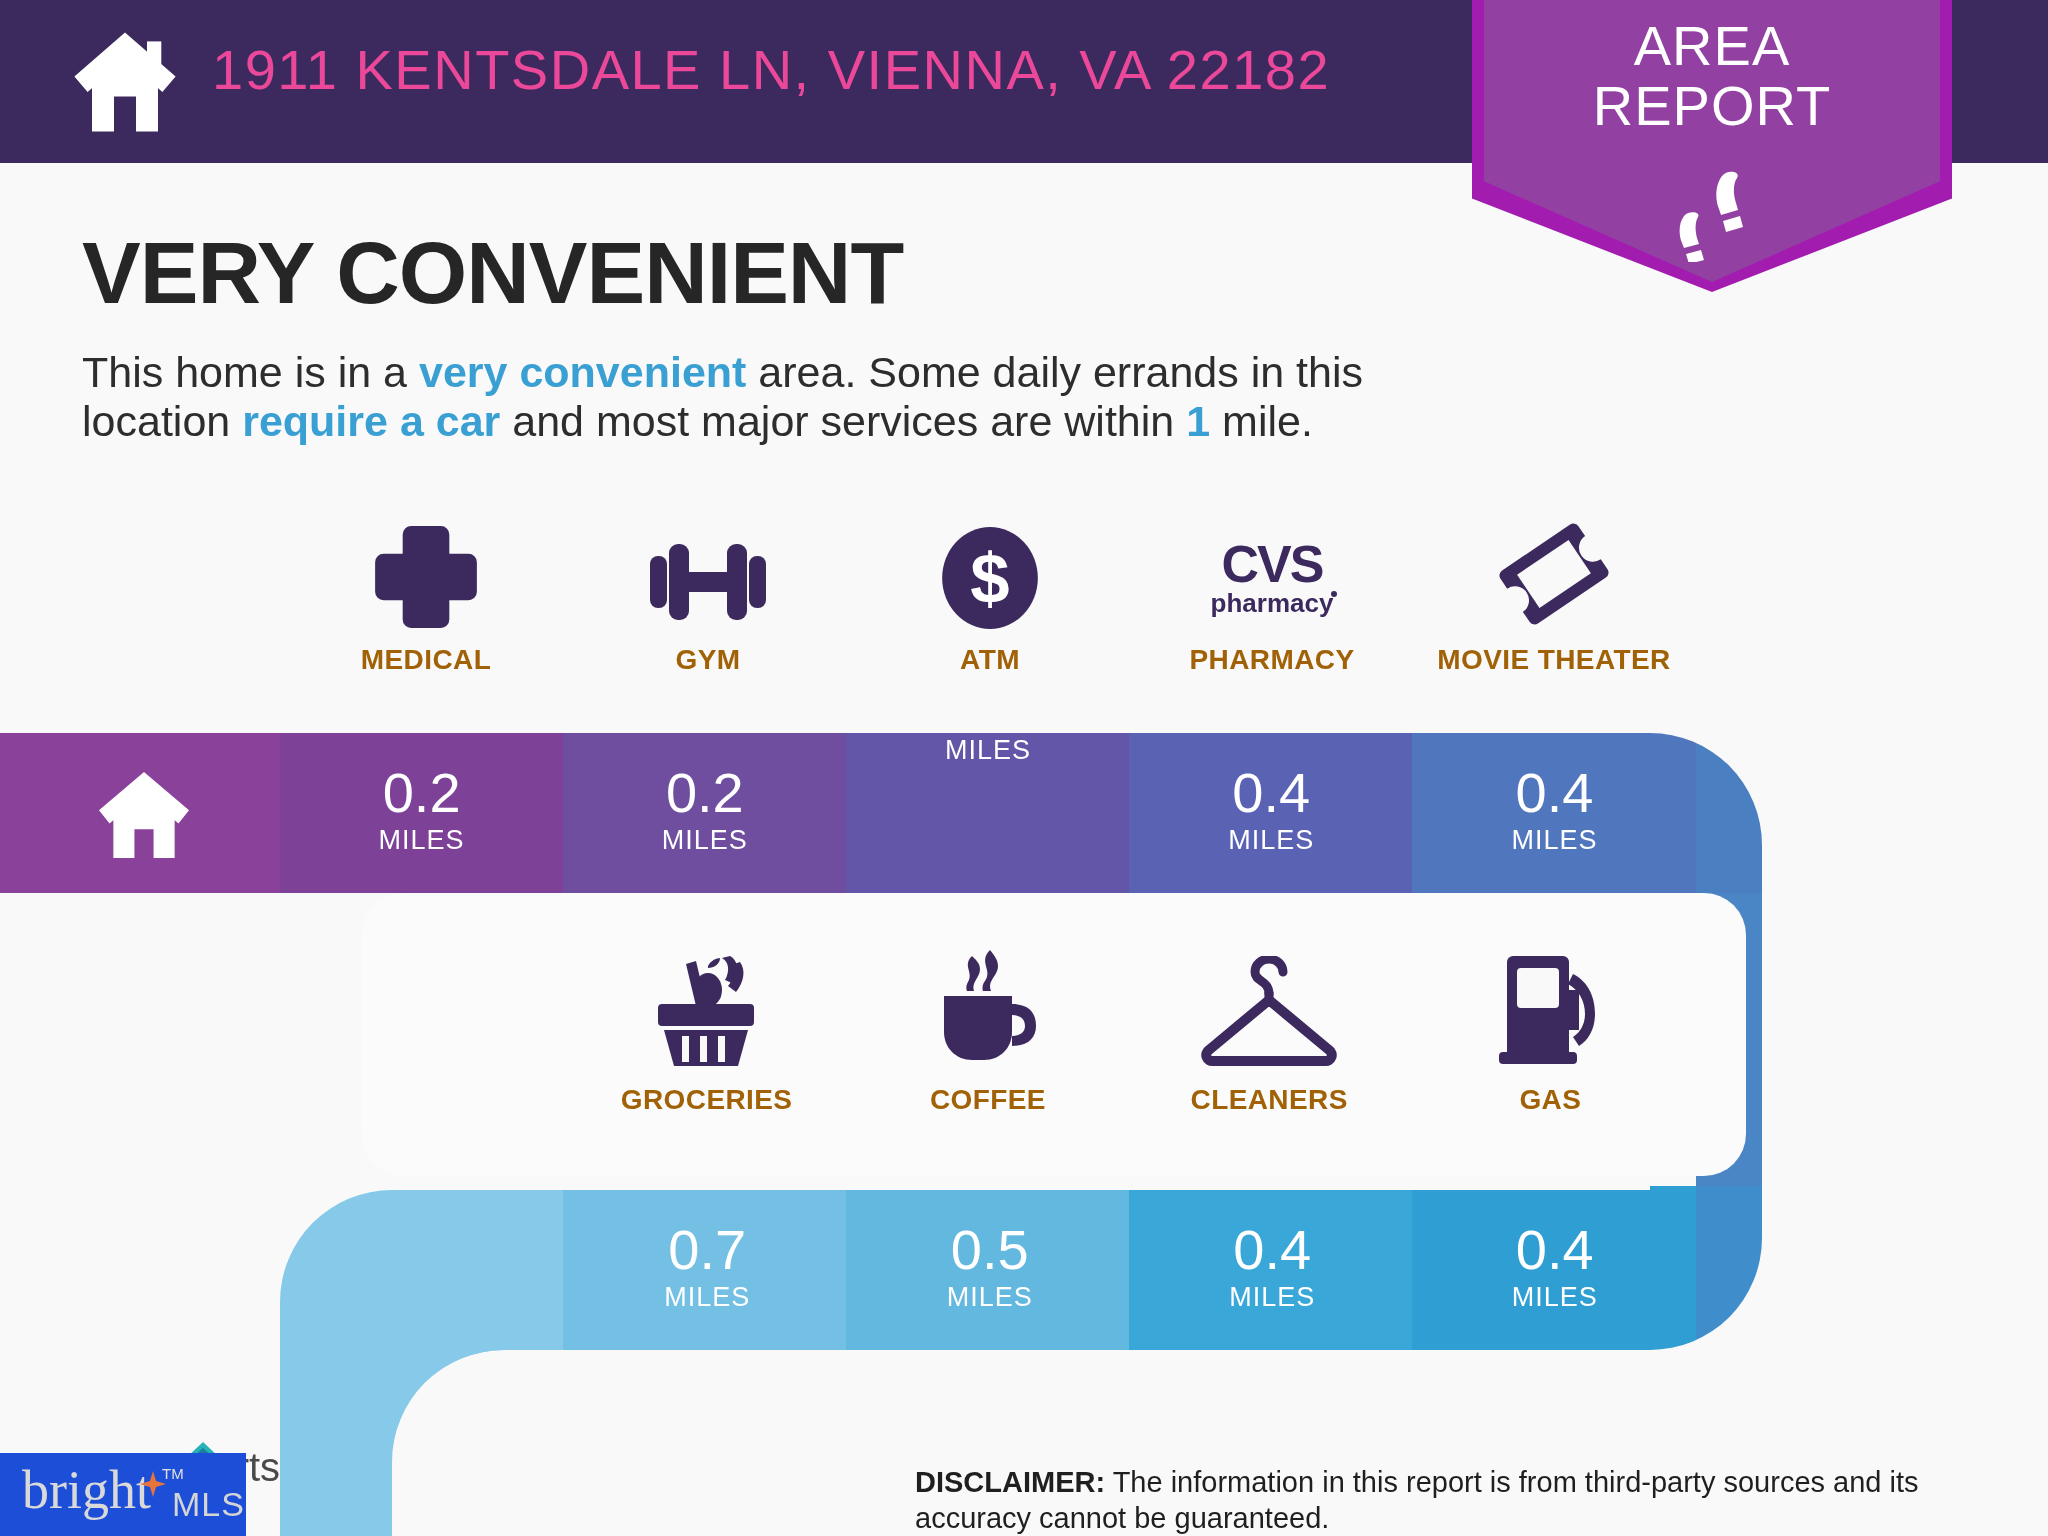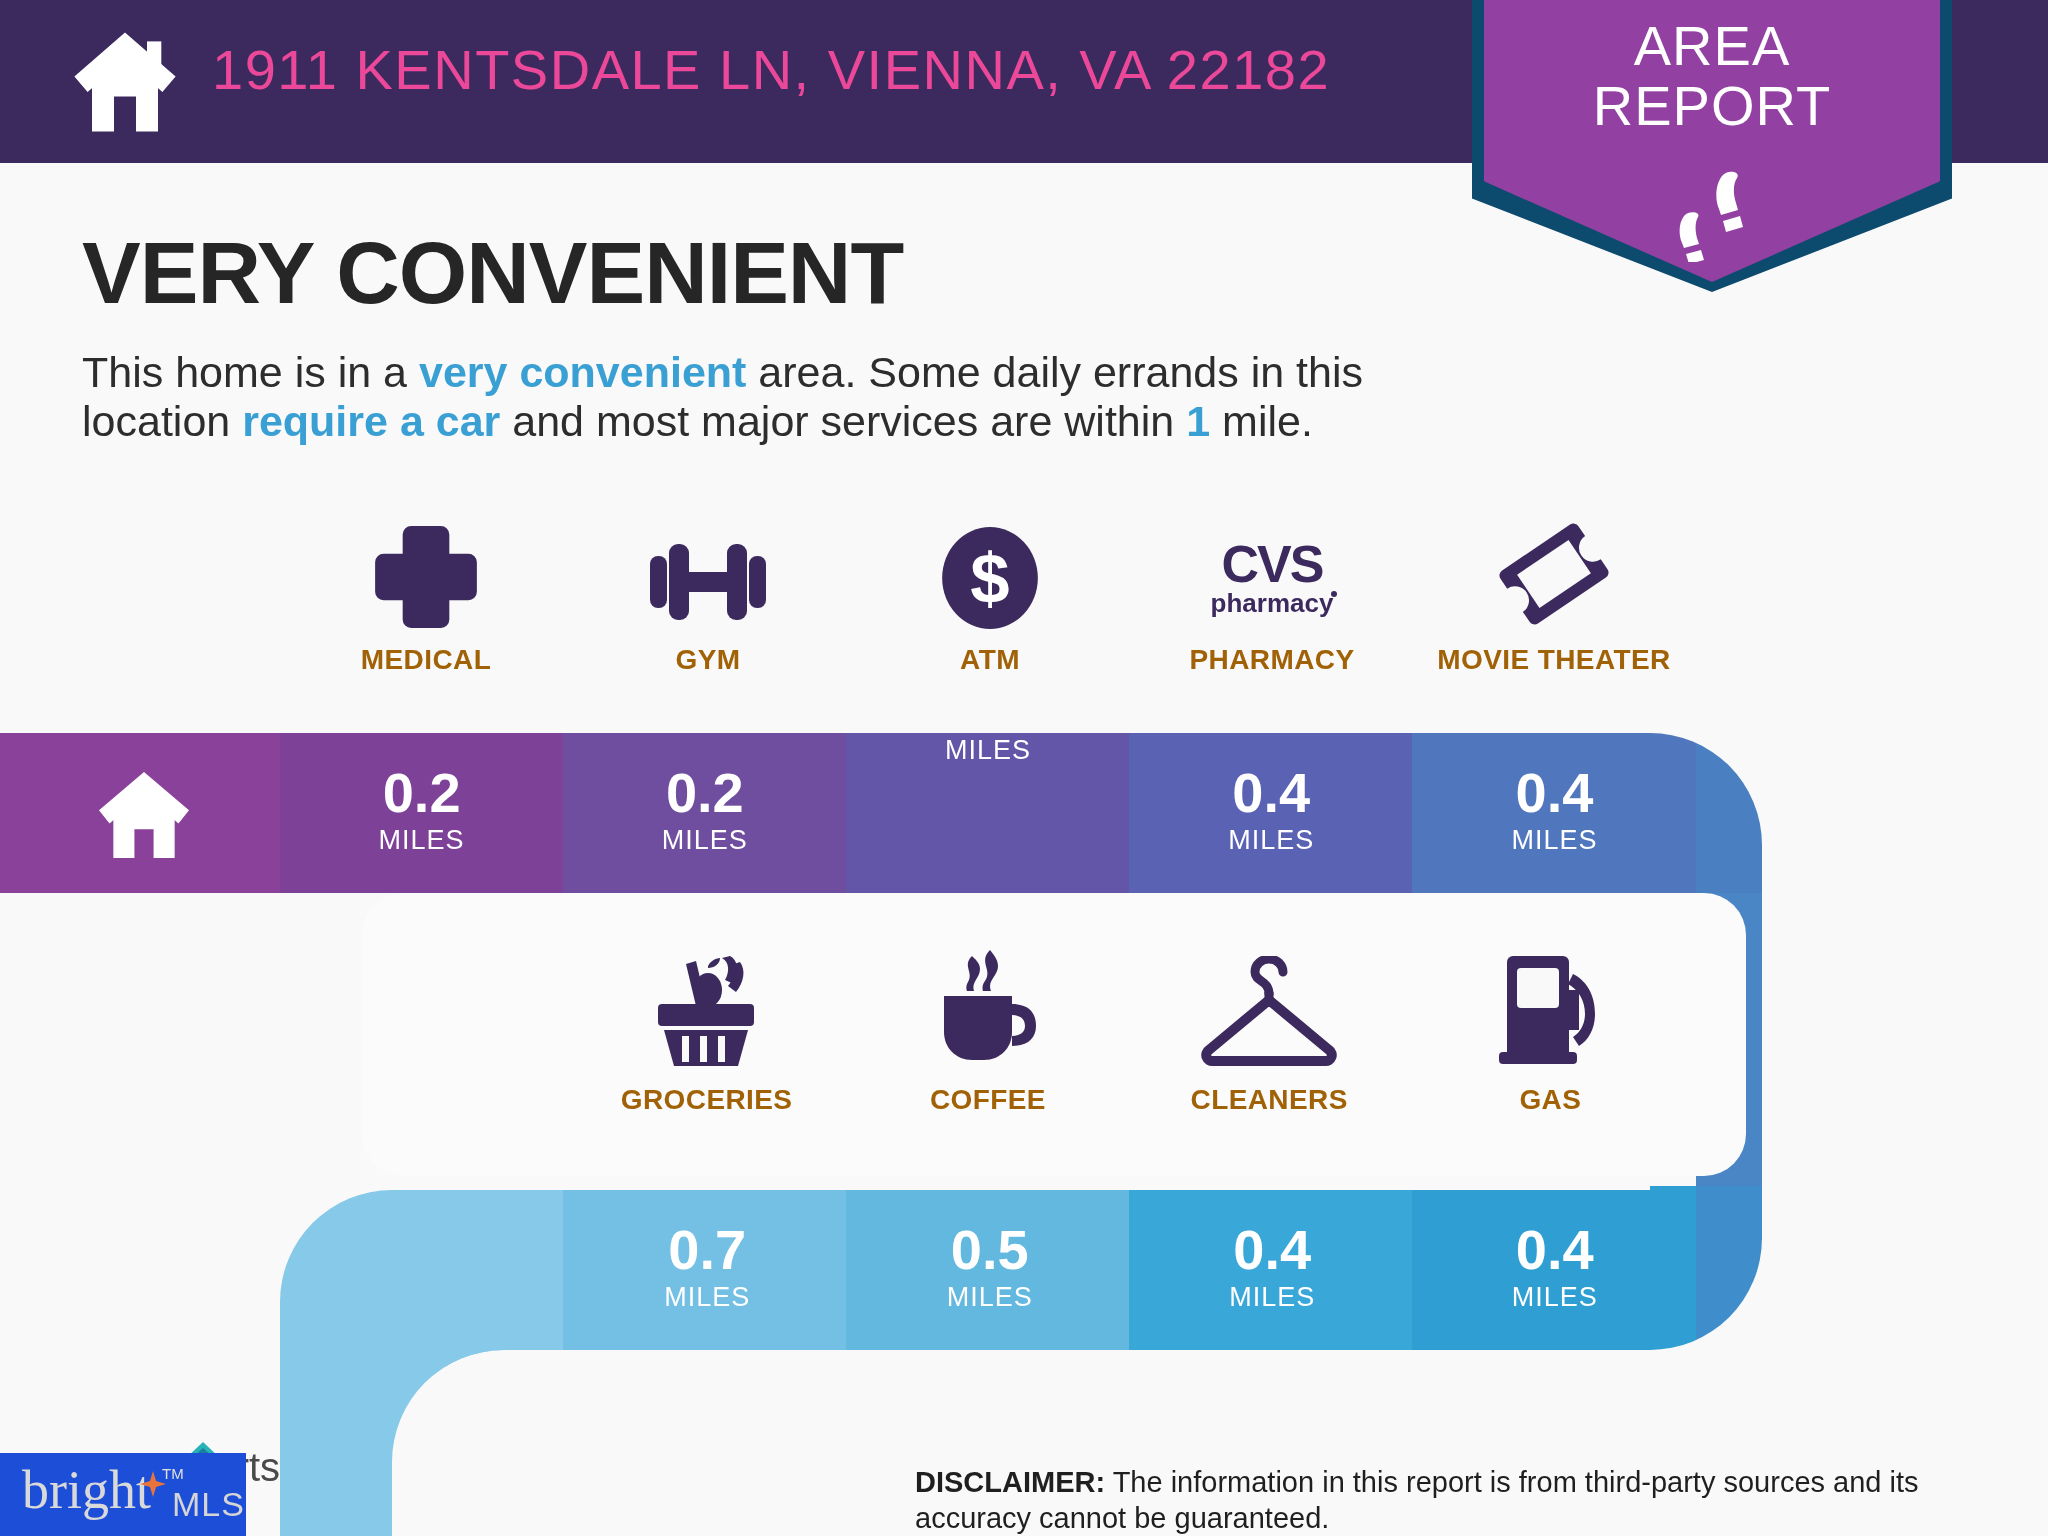--- a/index.html
+++ b/index.html
@@ -20,21 +20,21 @@
   }
   #header .addr{
     position:absolute;left:212px;top:37px;
     color:#ec4899;font-size:56px;font-weight:400;letter-spacing:1.5px;
     white-space:nowrap;
     font-family:Liberation Sans, sans-serif;
   }
   
   #badge{
     position:absolute;left:1472px;top:0px;width:480px;height:292px;
-    background:#0c4a6e;
+    background:#a21caf;
     clip-path:polygon(0 0,100% 0,100% 68%,50% 100%,0 68%);
     z-index:6;
   }
   #badge .inner{
     position:absolute;left:12px;top:-14px;right:12px;bottom:10px;
     background:#9340a3;
     clip-path:polygon(0 0,100% 0,100% 66%,50% 100%,0 66%);
   }
   #badge .btxt{
     position:absolute;left:0;right:0;top:16px;text-align:center;
@@ -70,21 +70,21 @@
   .icon-art{height:110px;display:flex;align-items:flex-end;justify-content:center;}
   .icon-label{
     margin-top:14px;font-size:28px;font-weight:bold;color:#a16207;
     letter-spacing:0.4px;
   }
   
   .dist-row{position:absolute;z-index:4;display:flex;}
   #row1-dist{left:280px;top:733px;width:1416px;height:160px;}
   #row2-dist{left:566px;top:1190px;width:1130px;height:126px;}
   .dist-cell{flex:1;text-align:center;color:#ffffff;}
-  .dist-num{font-size:56px;line-height:60px;padding-top:30px;font-weight:700;}
+  .dist-num{font-size:56px;line-height:60px;padding-top:30px;font-weight:400;}
   .dist-unit{font-size:27px;letter-spacing:1px;margin-top:2px;}
   
   #brand{
     position:absolute;left:140px;top:1445px;z-index:4;
     font-size:40px;color:#4a4a4a;white-space:nowrap;
   }
   #brand-mark{
     position:absolute;left:180px;top:1438px;width:46px;height:46px;z-index:4;
   }
   #mls-logo{

